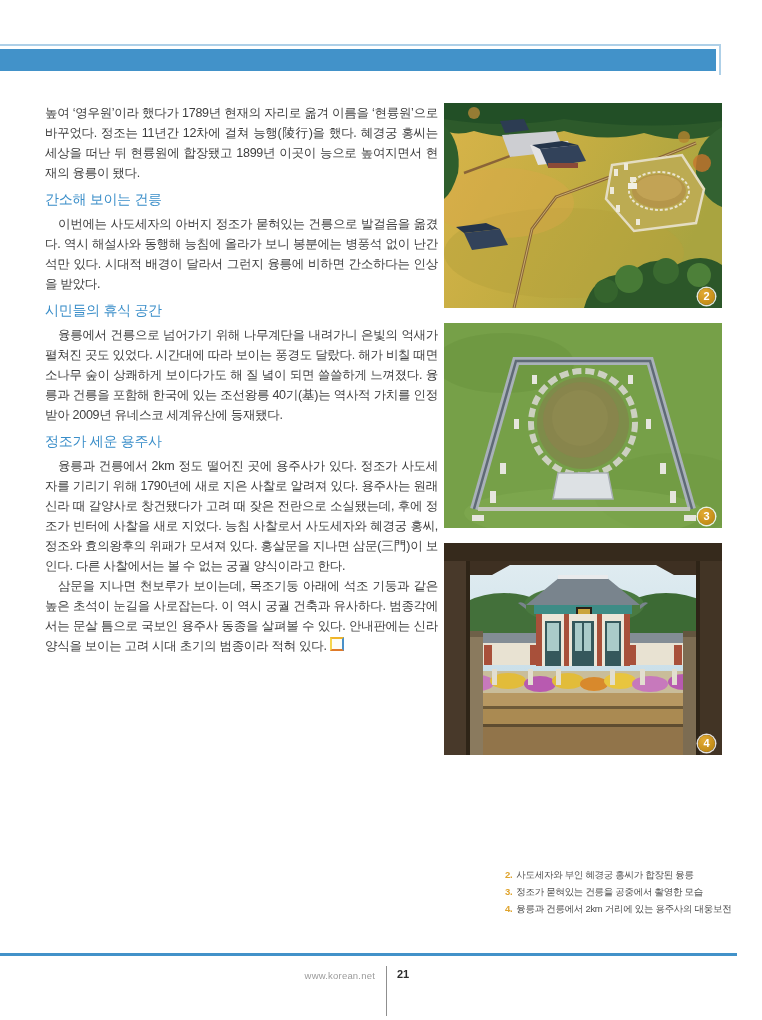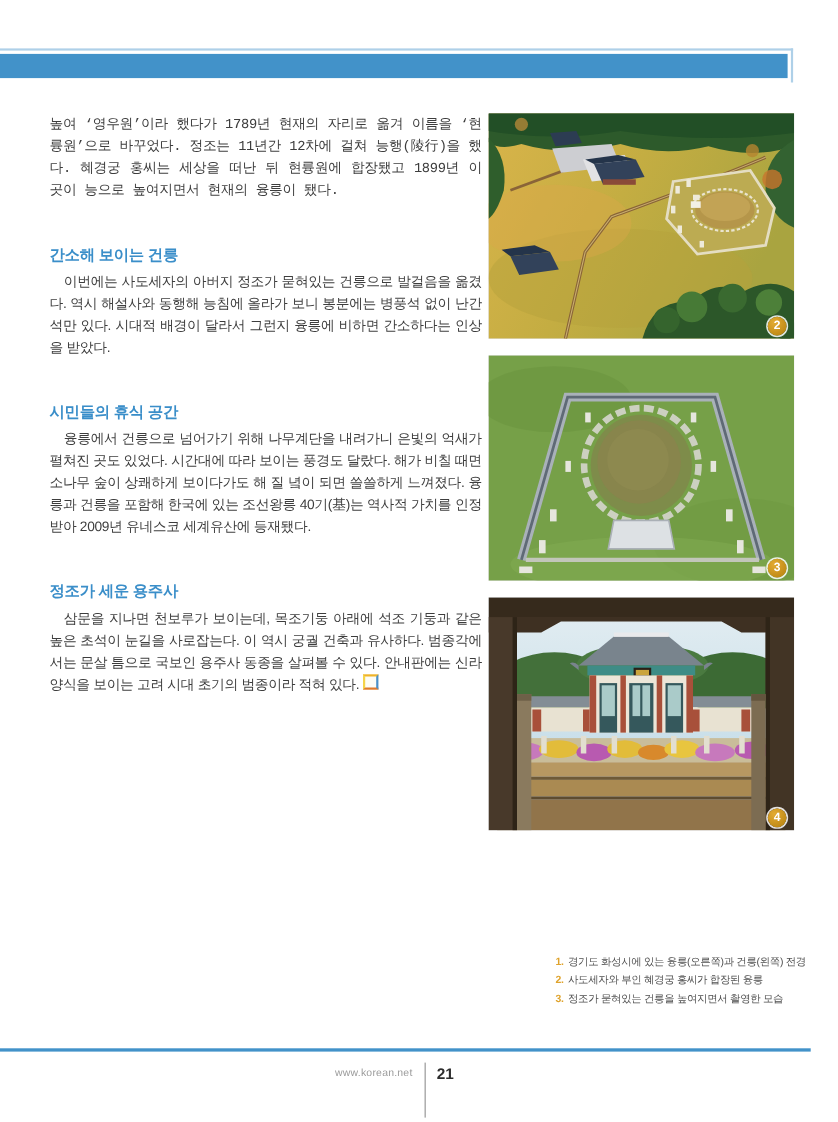--- a/index.html
+++ b/index.html
@@ -8,22 +8,22 @@
     font-family:"Liberation Sans","DejaVu Sans",sans-serif;overflow:hidden;
   }
   
   .topbar-outline-h{position:absolute;left:0;top:44px;width:721px;height:2px;background:#aed0e8;}
   .topbar-outline-v{position:absolute;left:719px;top:44px;width:2px;height:31px;background:#aed0e8;}
   .topbar{position:absolute;left:0;top:49px;width:716px;height:22px;background:#4292c9;}
   
   .textcol{position:absolute;left:45px;top:103px;width:393px;color:#3d3d3d;
     font-size:12.5px;line-height:20px;text-align:justify;letter-spacing:-0.3px;}
   .textcol p{margin:0;text-indent:13px;}
-  .textcol p.intro{text-indent:0;font-family:Liberation Mono, monospace;}
-  .sec-heading{margin:40px 0 6px 0;font-size:14px;line-height:17px;font-weight:bold;
+  .textcol p.intro{text-indent:0;}
+  .sec-heading{margin:8px 0 6px 0;font-size:14px;line-height:17px;font-weight:normal;
     color:#3a8ec9;text-indent:0;letter-spacing:-0.3px;text-align:left;}
   .endmark{display:inline-block;width:10px;height:10px;vertical-align:-1px;margin-left:3px;
     background:#fdfdf6;border-top:2px solid #f0b42a;border-left:2px solid #f5d44a;
     border-right:2px solid #4a90c8;border-bottom:2px solid #e07a2a;
     font-size:7px;line-height:10px;text-align:center;color:#444;text-indent:0;}
   
   .photo{position:absolute;left:444px;width:278px;overflow:hidden;background:#dddddd;}
   .photo svg{display:block;}
   #photo2{top:103px;height:205px;}
   #photo3{top:323px;height:205px;}
@@ -34,41 +34,42 @@
     box-shadow:0 0 0 1.5px rgba(255,255,255,0.85);}
   
   .captions{position:absolute;left:505px;top:866px;font-size:9.5px;line-height:17px;
     color:#4f4f4f;letter-spacing:-0.3px;white-space:nowrap;}
   .cap-num{color:#dfa32c;font-weight:bold;margin-right:4px;}
   
   .footline{position:absolute;left:0;top:953px;width:737px;height:3px;background:#4292c9;}
   .foot-url{position:absolute;left:250px;top:970px;width:125px;text-align:right;
     font-size:9.5px;color:#9b9b9b;letter-spacing:0.2px;}
   .foot-div{position:absolute;left:386px;top:966px;width:1px;height:50px;background:#8f8f8f;}
-  .foot-page{position:absolute;left:397px;top:968px;font-size:14px;font-weight:bold;color:#2d2d2d;}
+  .foot-page{position:absolute;left:397px;top:968px;font-size:11px;font-weight:bold;color:#2d2d2d;}
 </style>
 </head>
 <body>
 
 <div class="page">
 
   <div class="topbar-outline-h"></div>
   <div class="topbar-outline-v"></div>
   <div class="topbar"></div>
 
   <div class="textcol">
     <p class="intro">높여 ‘영우원’이라 했다가 1789년 현재의 자리로 옮겨 이름을 ‘현륭원’으로 바꾸었다. 정조는 11년간 12차에 걸쳐 능행(陵行)을 했다. 혜경궁 홍씨는 세상을 떠난 뒤 현륭원에 합장됐고 1899년 이곳이 능으로 높여지면서 현재의 융릉이 됐다.</p>
 
     <h2 class="sec-heading">간소해 보이는 건릉</h2>
     <p>이번에는 사도세자의 아버지 정조가 묻혀있는 건릉으로 발걸음을 옮겼다. 역시 해설사와 동행해 능침에 올라가 보니 봉분에는 병풍석 없이 난간석만 있다. 시대적 배경이 달라서 그런지 융릉에 비하면 간소하다는 인상을 받았다.</p>
 
     <h2 class="sec-heading">시민들의 휴식 공간</h2>
     <p>융릉에서 건릉으로 넘어가기 위해 나무계단을 내려가니 은빛의 억새가 펼쳐진 곳도 있었다. 시간대에 따라 보이는 풍경도 달랐다. 해가 비칠 때면 소나무 숲이 상쾌하게 보이다가도 해 질 녘이 되면 쓸쓸하게 느껴졌다. 융릉과 건릉을 포함해 한국에 있는 조선왕릉 40기(基)는 역사적 가치를 인정받아 2009년 유네스코 세계유산에 등재됐다.</p>
 
     <h2 class="sec-heading">정조가 세운 용주사</h2>
+    <p>융릉과 건릉에서 2km 정도 떨어진 곳에 용주사가 있다. 정조가 사도세자를 기리기 위해 1790년에 새로 지은 사찰로 알려져 있다. 용주사는 원래 신라 때 갈양사로 창건됐다가 고려 때 잦은 전란으로 소실됐는데, 후에 정조가 빈터에 사찰을 새로 지었다. 능침 사찰로서 사도세자와 혜경궁 홍씨, 정조와 효의왕후의 위패가 모셔져 있다. 홍살문을 지나면 삼문(三門)이 보인다. 다른 사찰에서는 볼 수 없는 궁궐 양식이라고 한다.</p>
     <p><span>삼문을 지나면 천보루가 보이는데, 목조기둥 아래에 석조 기둥과 같은 높은 초석이 눈길을 사로잡는다. 이 역시 궁궐 건축과 유사하다. 범종각에서는 문살 틈으로 국보인 용주사 동종을 살펴볼 수 있다. 안내판에는 신라 양식을 보이는 고려 시대 초기의 범종이라 적혀 있다.</span><span class="endmark"></span></p>
   </div>
 
   <div class="photo" id="photo2">
     <svg width="278" height="205" viewBox="0 0 278 205">
       <defs>
         <linearGradient id="grass2" x1="0" y1="0" x2="1" y2="0.4">
           <stop offset="0" stop-color="#d9b44a"></stop>
             <stop offset="0.5" stop-color="#c4ad42"></stop>
             <stop offset="1" stop-color="#a9a440"></stop>
@@ -242,23 +243,23 @@
       <rect x="252" y="18" width="4" height="194" fill="#2e2417"></rect>
       <rect x="26" y="88" width="13" height="124" fill="#8a7a5e"></rect>
       <rect x="26" y="88" width="13" height="6" fill="#6e6048"></rect>
       <rect x="239" y="88" width="13" height="124" fill="#7c6c52"></rect>
       <rect x="239" y="88" width="13" height="6" fill="#63553e"></rect>
     </svg>
     <span class="badge">4</span>
   </div>
 
   <div class="captions">
-    <div><span class="cap-num">1.</span><span>경기도 화성시에 있는 융릉(오른쪽)과 건릉(왼쪽) 전경</span></div>
     <div><span class="cap-num">2.</span><span>사도세자와 부인 혜경궁 홍씨가 합장된 융릉</span></div>
-    <div><span class="cap-num">3.</span><span>정조가 묻혀있는 건릉을 높여지면서 촬영한 모습</span></div>
+    <div><span class="cap-num">3.</span><span>정조가 묻혀있는 건릉을 공중에서 촬영한 모습</span></div>
+    <div><span class="cap-num">4.</span><span>융릉과 건릉에서 2km 거리에 있는 용주사의 대웅보전</span></div>
   </div>
 
   <div class="footline"></div>
   <div class="foot-url">www.korean.net</div>
   <div class="foot-div"></div>
   <div class="foot-page">21</div>
 
 </div>
 
 </body></html>

